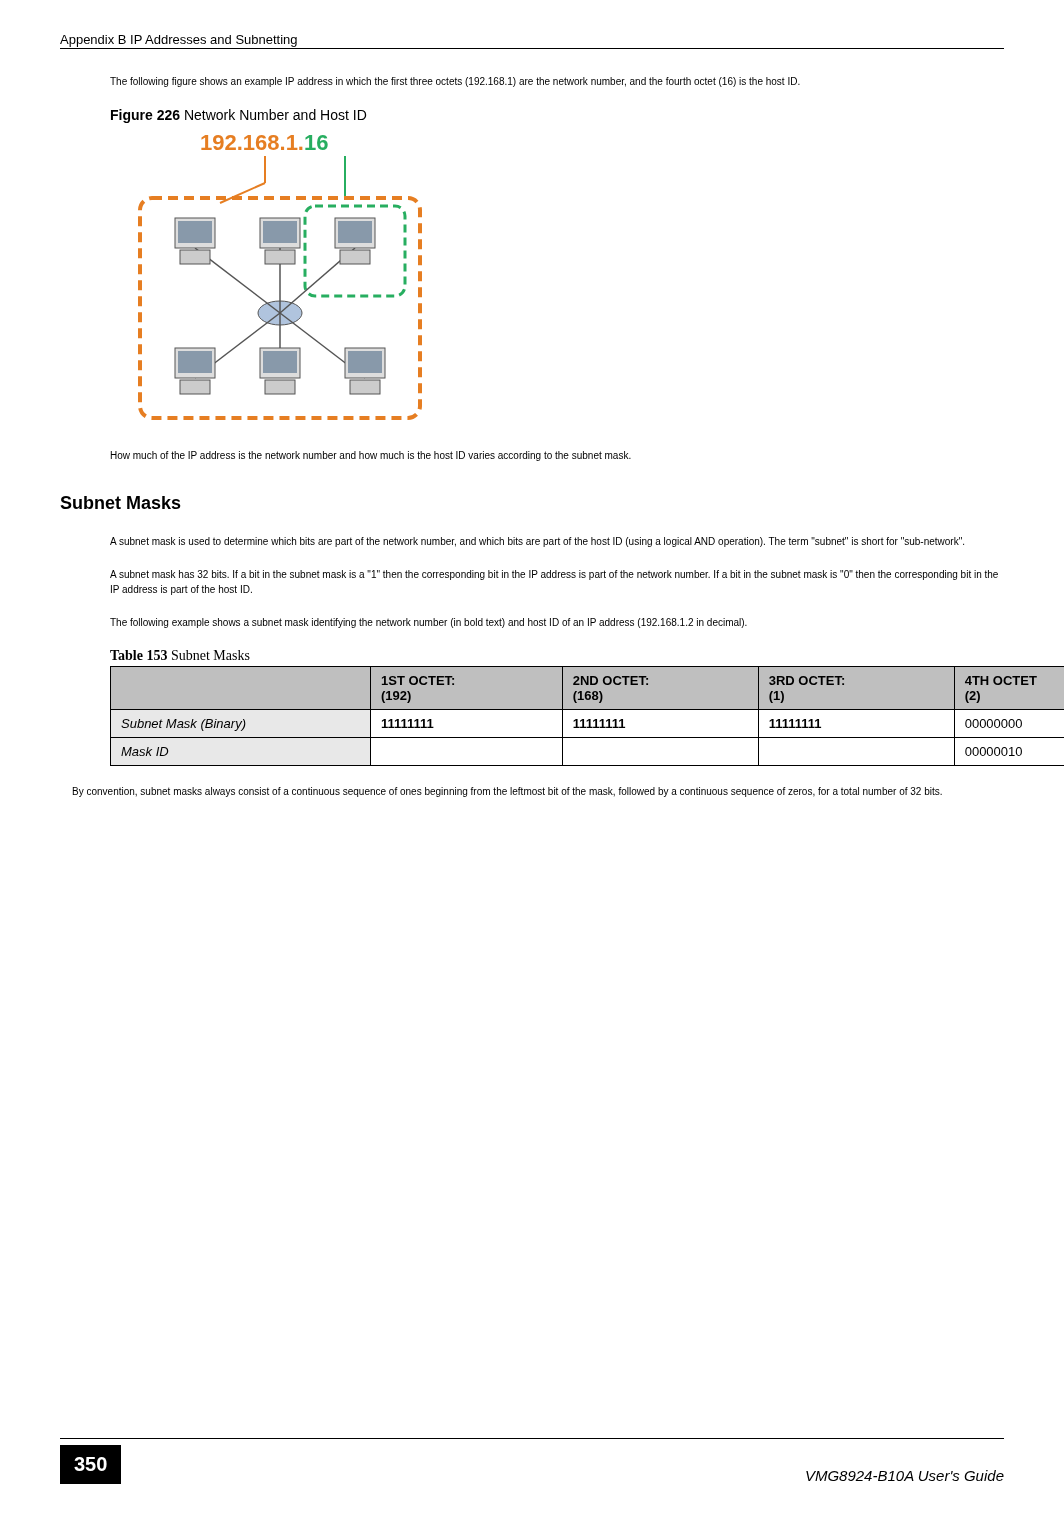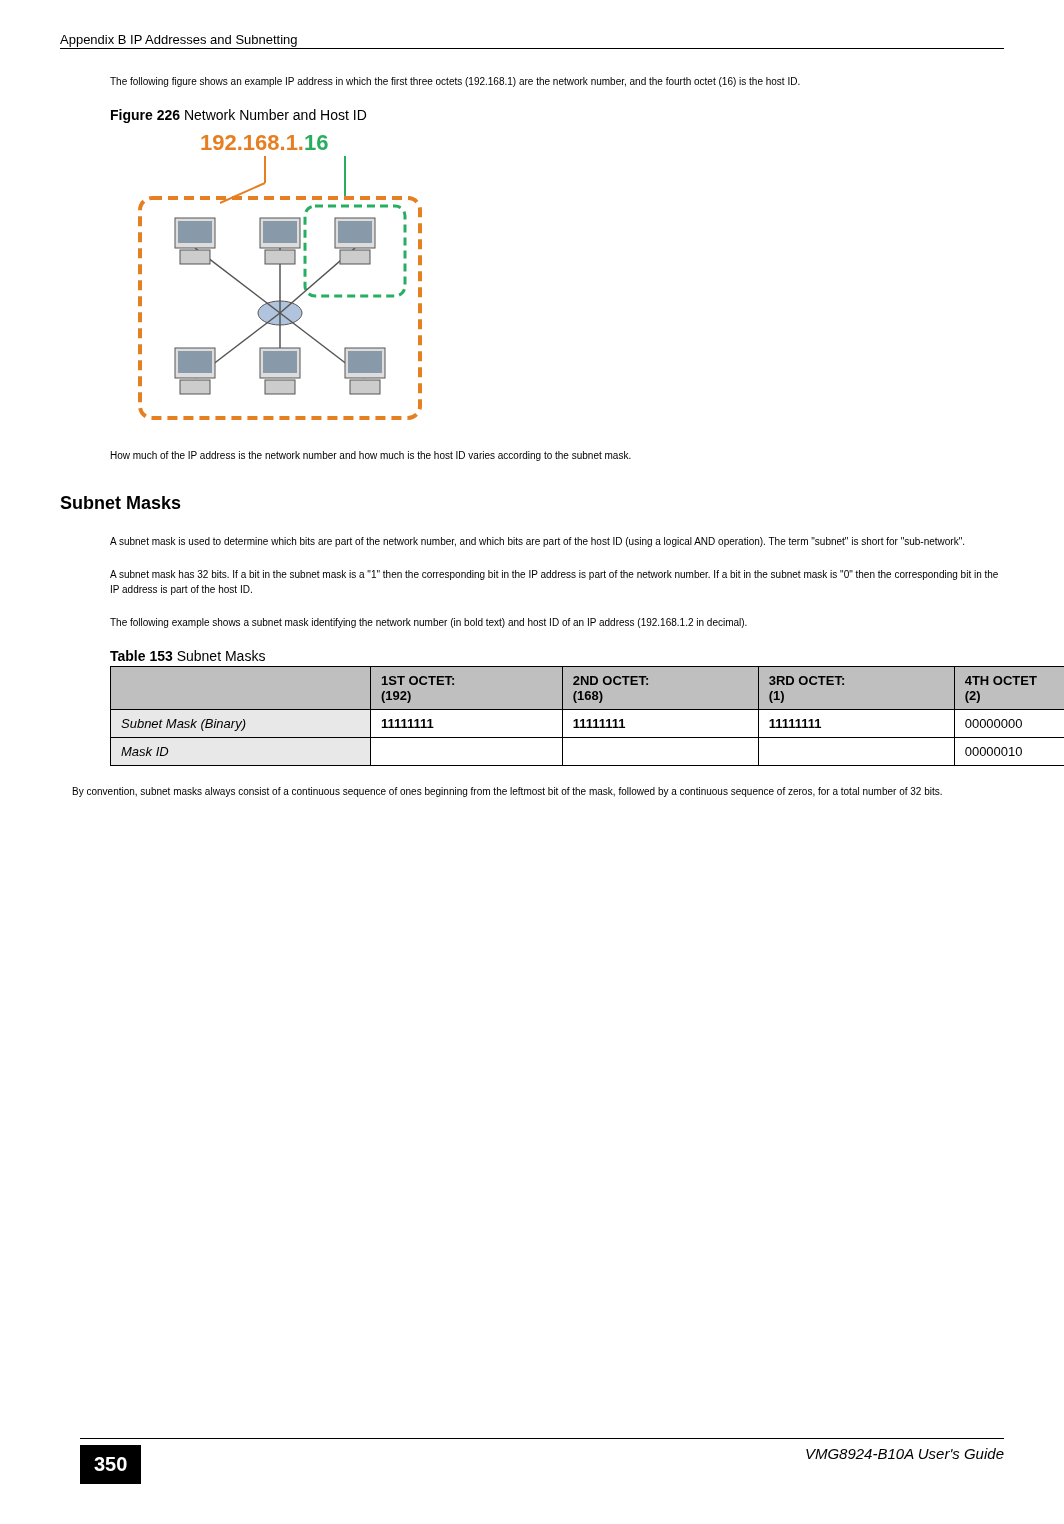--- a/index.html
+++ b/index.html
@@ -46,20 +46,21 @@
     .section-heading {
       font-size: 18px;
       font-weight: bold;
       margin-top: 30px;
       margin-bottom: 20px;
     }
     .table-caption {
       font-size: 14px;
       margin-left: 50px;
       margin-bottom: 2px;
+      font-family: Liberation Serif, serif;
     }
     .subnet-table {
       margin-left: 50px;
       border-collapse: collapse;
       width: 1032px;
       font-size: 13px;
     }
     .subnet-table th, .subnet-table td {
       border: 1px solid #000;
       padding: 6px 10px;
@@ -79,22 +80,21 @@
       background: #bfbfbf;
     }
     .footer {
       position: absolute;
       bottom: 40px;
       left: 60px;
       right: 60px;
       border-top: 1px solid #000;
       padding-top: 6px;
       display: flex;
-      align-items: flex-start;
-      margin-left: 20px;
+      align-items: flex-end;
     }
     .page-num {
       background: #000;
       color: #fff;
       font-size: 20px;
       font-weight: bold;
       padding: 8px 14px;
       margin-right: auto;
     }
     .footer-text {

